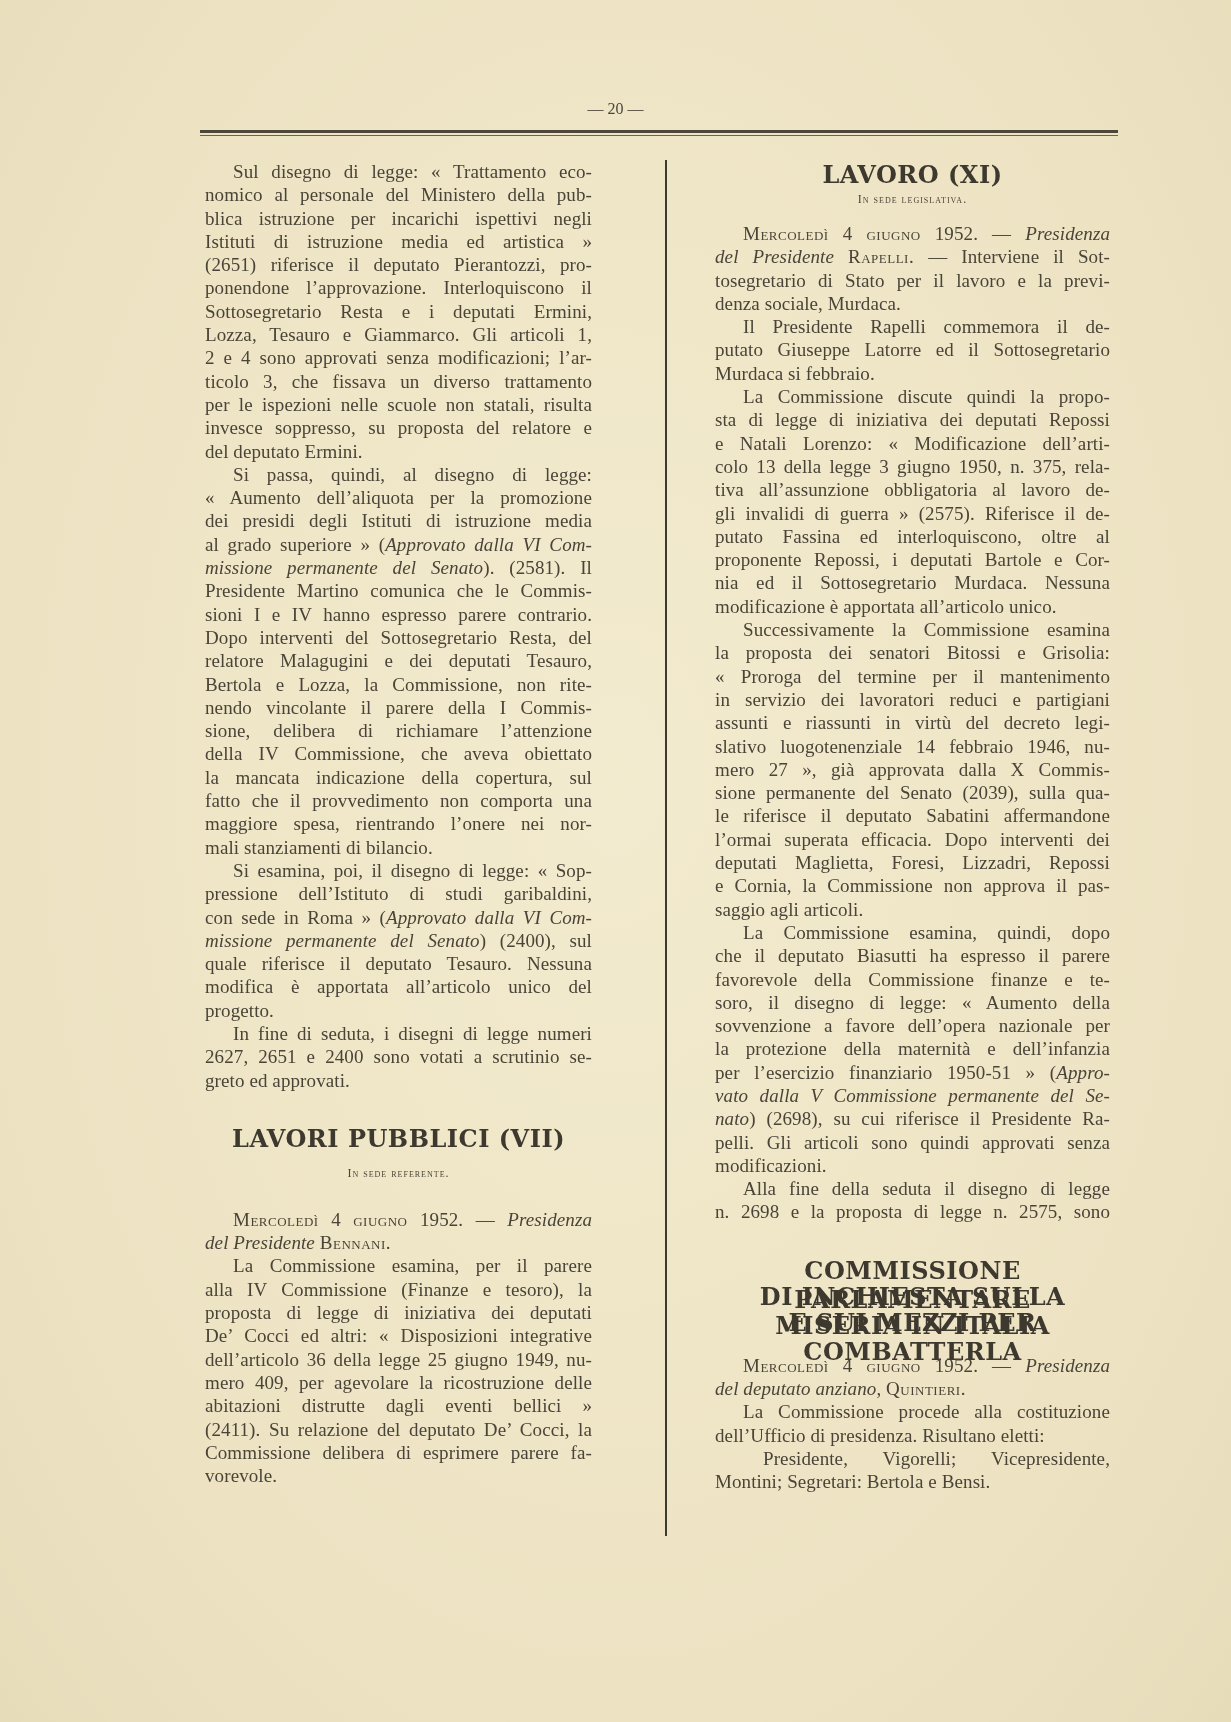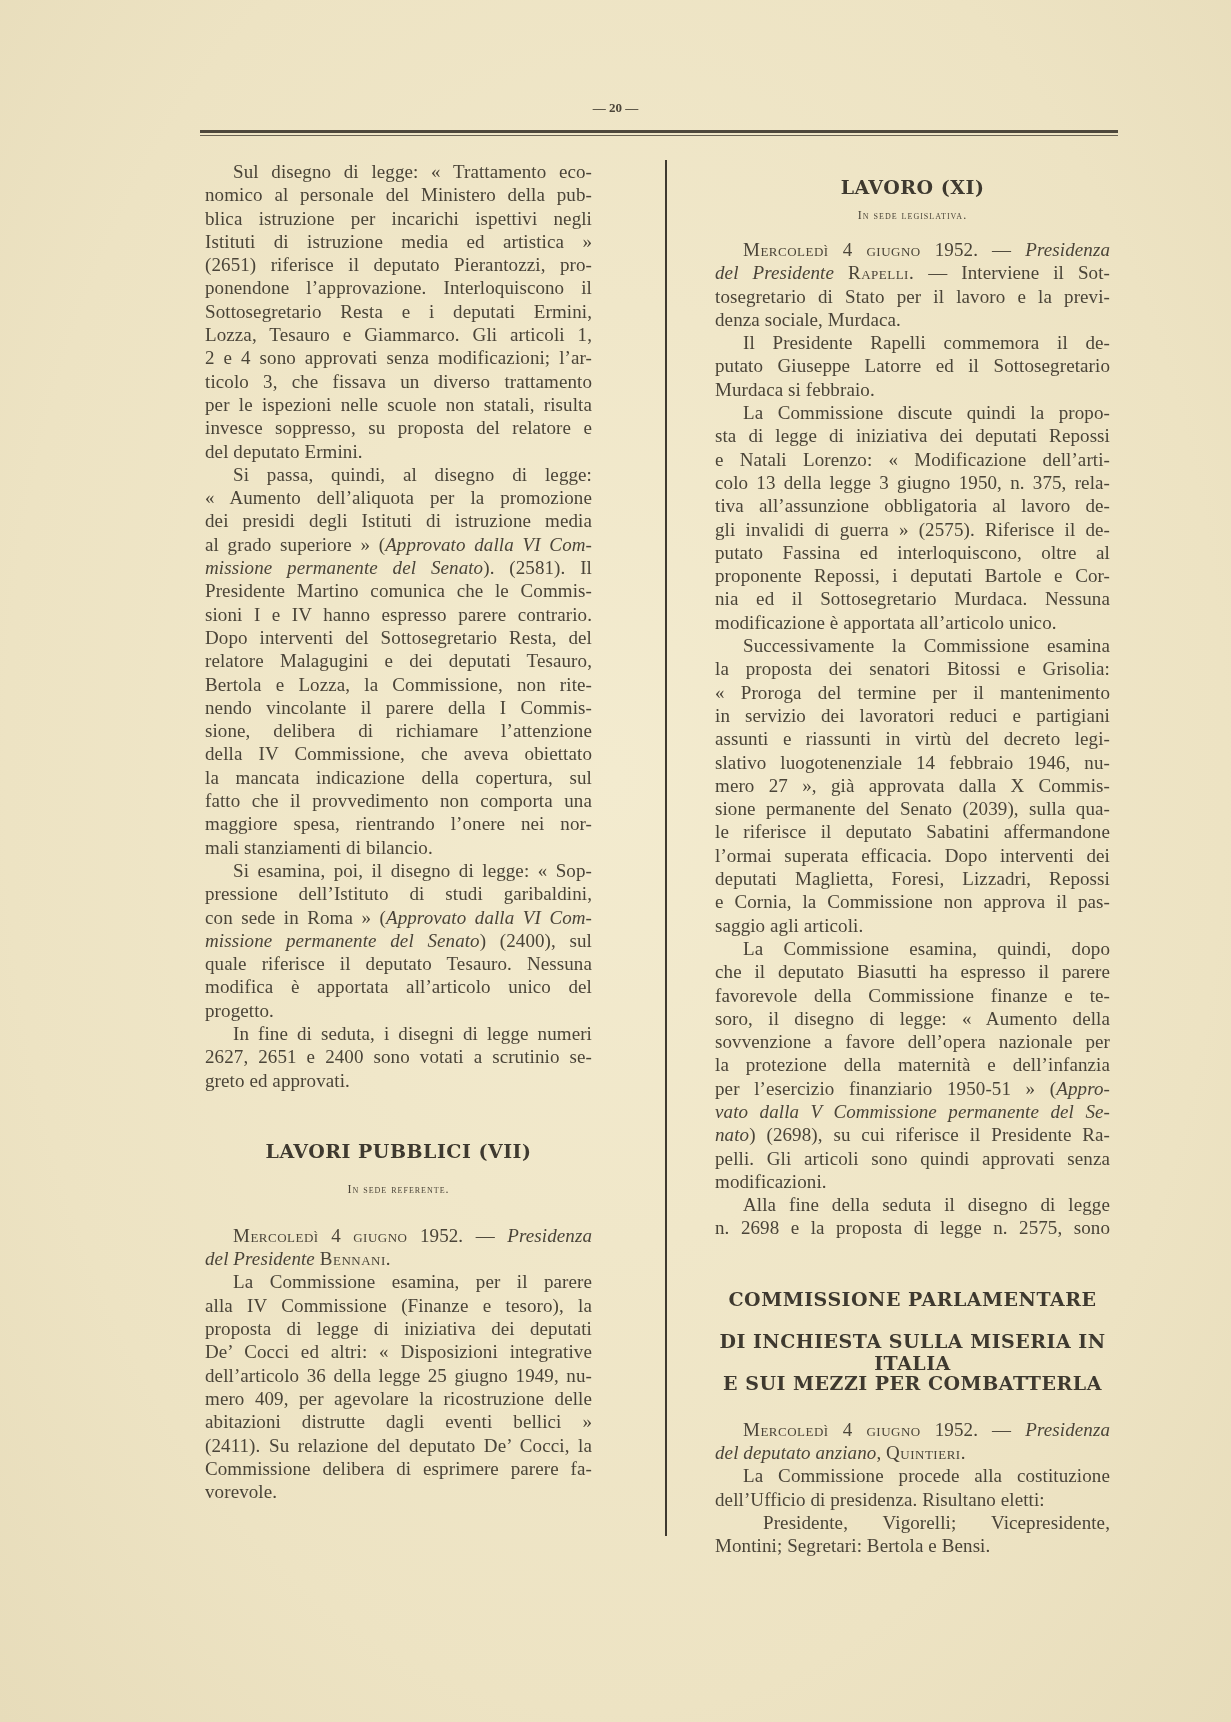--- a/index.html
+++ b/index.html
@@ -6,23 +6,22 @@
   body {
     width: 1231px; height: 1722px; overflow: hidden;
     background: #efe6c8;
     background-image: radial-gradient(ellipse at 50% 45%, #f3ebcf 0%, #ede3c3 70%, #e7dcba 100%);
     font-family: "DejaVu Serif", "Liberation Serif", serif;
     color: #4a4438;
     position: relative;
   }
   .page-number {
     position: absolute; left: 0; width: 1231px; top: 100px;
-    text-align: center; font-size: 13px; color: #4c463a;
+    text-align: center; font-size: 16px; color: #4c463a;
     font-family: "Liberation Serif", serif;
-    font-weight: bold;
   }
   .rule-top {
     position: absolute; left: 200px; width: 918px; top: 130px; height: 3px;
     background: #4e483c;
   }
   .rule-top2 {
     position: absolute; left: 200px; width: 918px; top: 135px; height: 1px;
     background: #6a6354;
   }
   .col-rule {
@@ -39,23 +38,22 @@
     font-family: "Liberation Serif", serif;
     letter-spacing: 0.1px;
   }
   .ln.last { text-align-last: left; }
   .ln.indent { padding-left: 28px; }
   .ln.indent2 { padding-left: 48px; }
   .it { font-style: italic; }
   .sc { font-variant: small-caps; letter-spacing: 0.5px; }
   .head {
     display: block; text-align: center; font-weight: bold;
-    font-family: "DejaVu Serif", serif; font-size: 19px; color: #3e392f;
+    font-family: "DejaVu Serif", serif; font-size: 24px; color: #3e392f;
     letter-spacing: 0.5px;
-    margin-top: 16px;
   }
   .sub {
     display: block; text-align: center; font-variant: small-caps;
     font-size: 12px; letter-spacing: 1px; color: #4a4438;
     font-family: "Liberation Serif", serif;
   }
   .gap { display: block; }
 </style>
 </head>
 <body>

